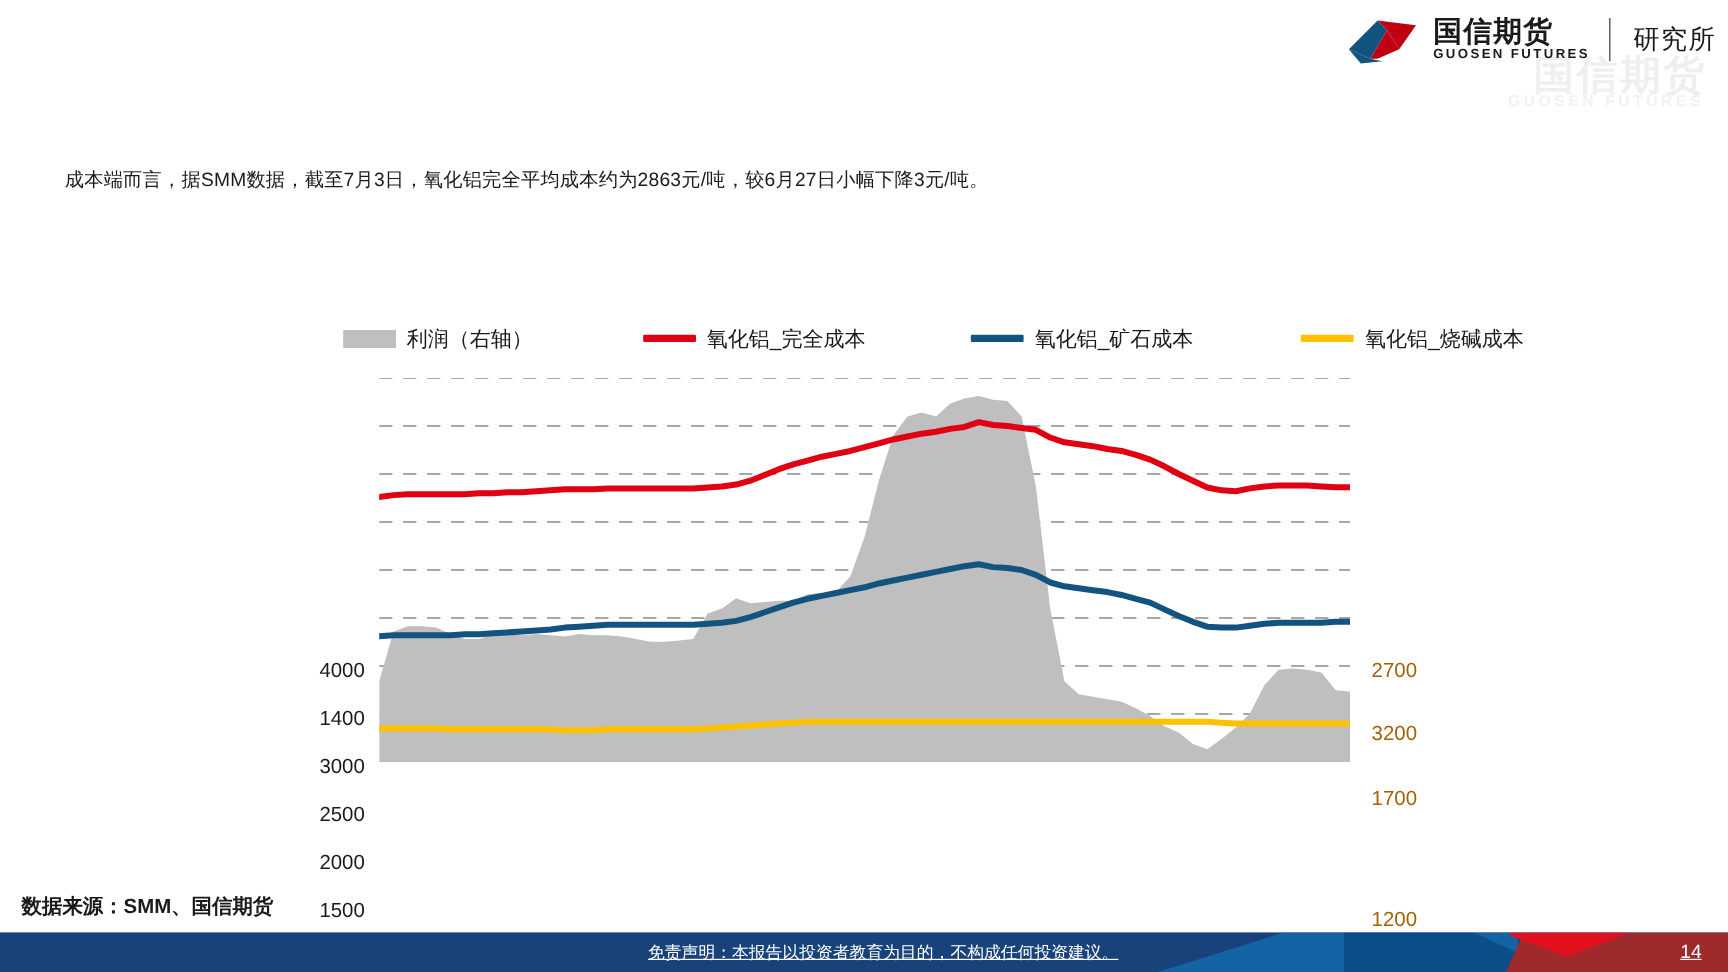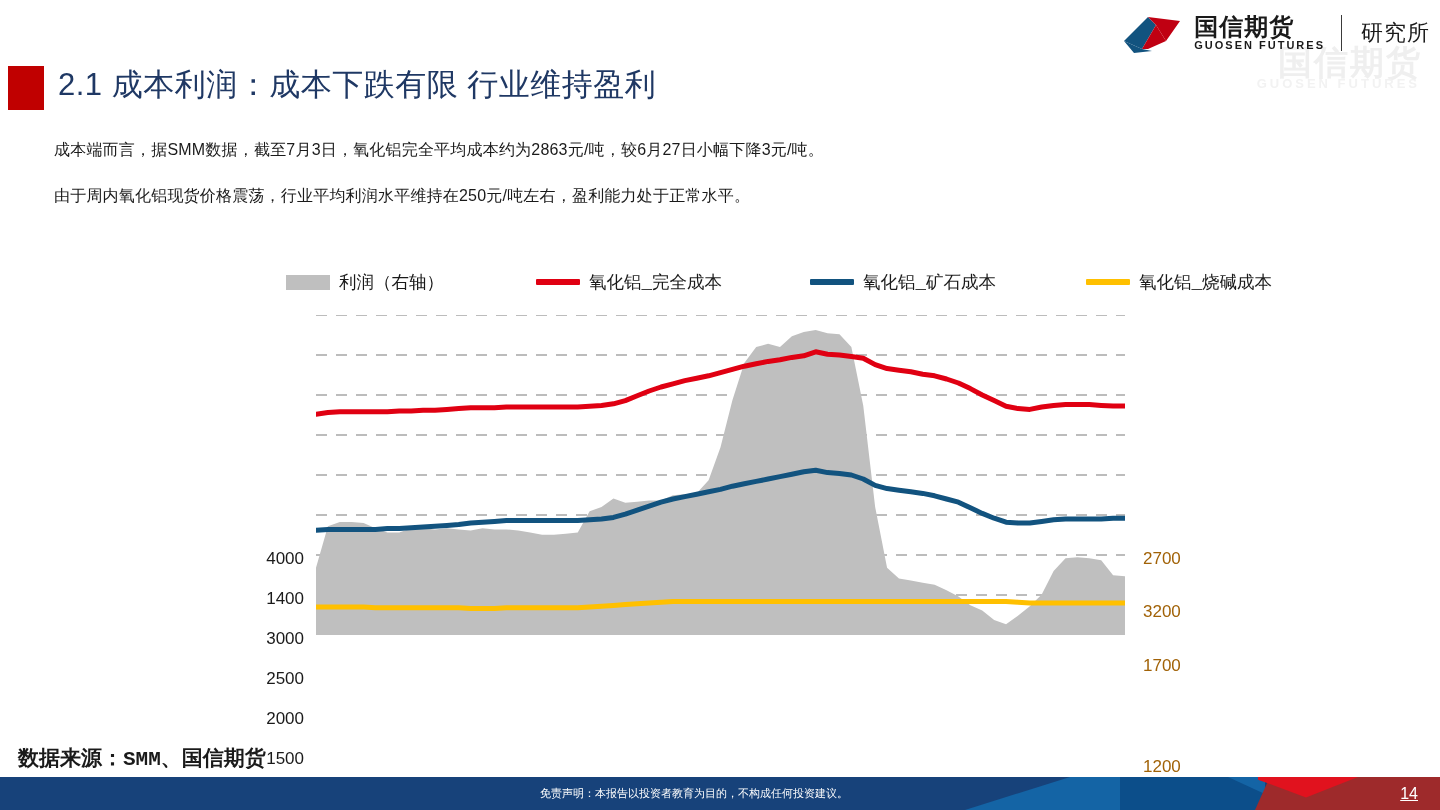--- a/index.html
+++ b/index.html
@@ -44,49 +44,48 @@
     position:absolute;left:54px;font-size:16px;color:#1a1a1a;
     letter-spacing:0.2px;white-space:nowrap;
   }
   .para-1{top:140px;}
   .para-2{top:186px;}
 
   
   .chart-wrap{position:absolute;left:0;top:245px;width:1440px;height:470px;}
   .legend{
     position:absolute;left:286px;top:22px;width:880px;height:30px;
-    display:flex;font-family:Liberation Mono, monospace;
+    display:flex;
   }
   .legend-item{display:flex;align-items:center;white-space:nowrap;}
   .legend-item .swatch{display:inline-block;margin-right:9px;}
   .sw-area{width:44px;height:15px;background:#BFBFBF;}
   .sw-line{width:44px;height:6px;border-radius:1px;}
   .legend-label{font-size:17.5px;color:#1a1a1a;}
 
   .plot{position:absolute;left:316px;top:70px;width:809px;height:560px;}
   svg.chart{position:absolute;left:0;top:0;}
 
   .ytick{
     position:absolute;font-size:17px;color:#1a1a1a;text-align:right;
     width:60px;
   }
   .ytick-r{
     position:absolute;font-size:17px;color:#a16207;text-align:left;width:60px;
   }
 
   
   .source{
-    position:absolute;left:18px;top:744px;font-size:21px;color:#1a1a1a;font-weight:bold;
+    position:absolute;left:18px;top:744px;font-size:17px;color:#1a1a1a;font-weight:bold;
     white-space:nowrap;
-    font-family:Liberation Mono, monospace;
   }
   .footer-bar{position:absolute;left:0;top:777px;width:1440px;height:33px;background:#17427A;overflow:hidden;}
   .footer-text{
     position:absolute;left:540px;top:0;height:33px;line-height:33px;
-    font-size:11px;color:#ffffff;white-space:nowrap;z-index:4;
+    font-size:14px;color:#ffffff;white-space:nowrap;z-index:4;text-decoration:underline;
   }
   .fshape{position:absolute;top:0;height:33px;}
   .f-blue-lt{left:965px;width:300px;background:#1464A5;
      clip-path:polygon(35% 0,100% 0,100% 100%,0% 100%);}
   .f-blue-lt2{left:1120px;width:180px;background:#0C4E8A;
      clip-path:polygon(0 0,60% 0,100% 100%,0 100%);}
   .f-red{left:1255px;width:185px;background:#9E2A2B;
      clip-path:polygon(8% 0,100% 0,100% 100%,0 100%);}
   .f-red-bright{left:1258px;width:100px;background:#E1121E;
      clip-path:polygon(0 0,100% 0,48% 62%,0 8%);}
@@ -94,24 +93,20 @@
     position:absolute;right:22px;top:0;height:33px;line-height:33px;
     font-size:16px;color:#ffffff;z-index:6;text-decoration:underline;
   }
   .footer-top-line{position:absolute;left:0;top:774px;width:1440px;height:2px;background:#ffffff;}
 </style>
 </head>
 <body>
 
 <div class="slide">
 
-  <div class="title-row">
-    <div class="accent-block"></div>
-    <div class="slide-title">2.1  成本利润：成本下跌有限  行业维持盈利</div>
-  </div>
 
   <div class="watermark">国信期货</div>
   <div class="watermark2">GUOSEN FUTURES</div>
 
   <div class="logo">
     <div class="logo-mark">
       <svg width="62" height="44" viewBox="0 0 62 44" aria-hidden="true">
         <path d="M2 30 L26 6 L34 14 L20 38 Z" fill="#12537F"></path>
         <path d="M2 30 L12 42 L30 40 L20 38 Z" fill="#12537F"></path>
         <path d="M26 6 L58 10 L44 30 L34 14 Z" fill="#C00012"></path>
@@ -120,21 +115,20 @@
     </div>
     <div class="logo-text">
       <div class="logo-cn">国信期货</div>
       <div class="logo-en">GUOSEN FUTURES</div>
     </div>
     <div class="logo-div"></div>
     <div class="logo-sub">研究所</div>
   </div>
 
   <div class="para para-1">成本端而言，据SMM数据，截至7月3日，氧化铝完全平均成本约为2863元/吨，较6月27日小幅下降3元/吨。</div>
-  <div class="para para-2">由于周内氧化铝现货价格震荡，行业平均利润水平维持在250元/吨左右，盈利能力处于正常水平。</div>
 
   <div class="chart-wrap">
     <div class="legend" id="legend">
         <div class="legend-item">
           <span class="swatch sw-area" style="background: rgb(191, 191, 191);"></span>
           <span class="legend-label">利润（右轴）</span>
         </div>
         <div class="legend-item" style="margin-left: 92px;">
           <span class="swatch sw-line" style="background: rgb(224, 0, 18);"></span>
           <span class="legend-label">氧化铝_完全成本</span>

